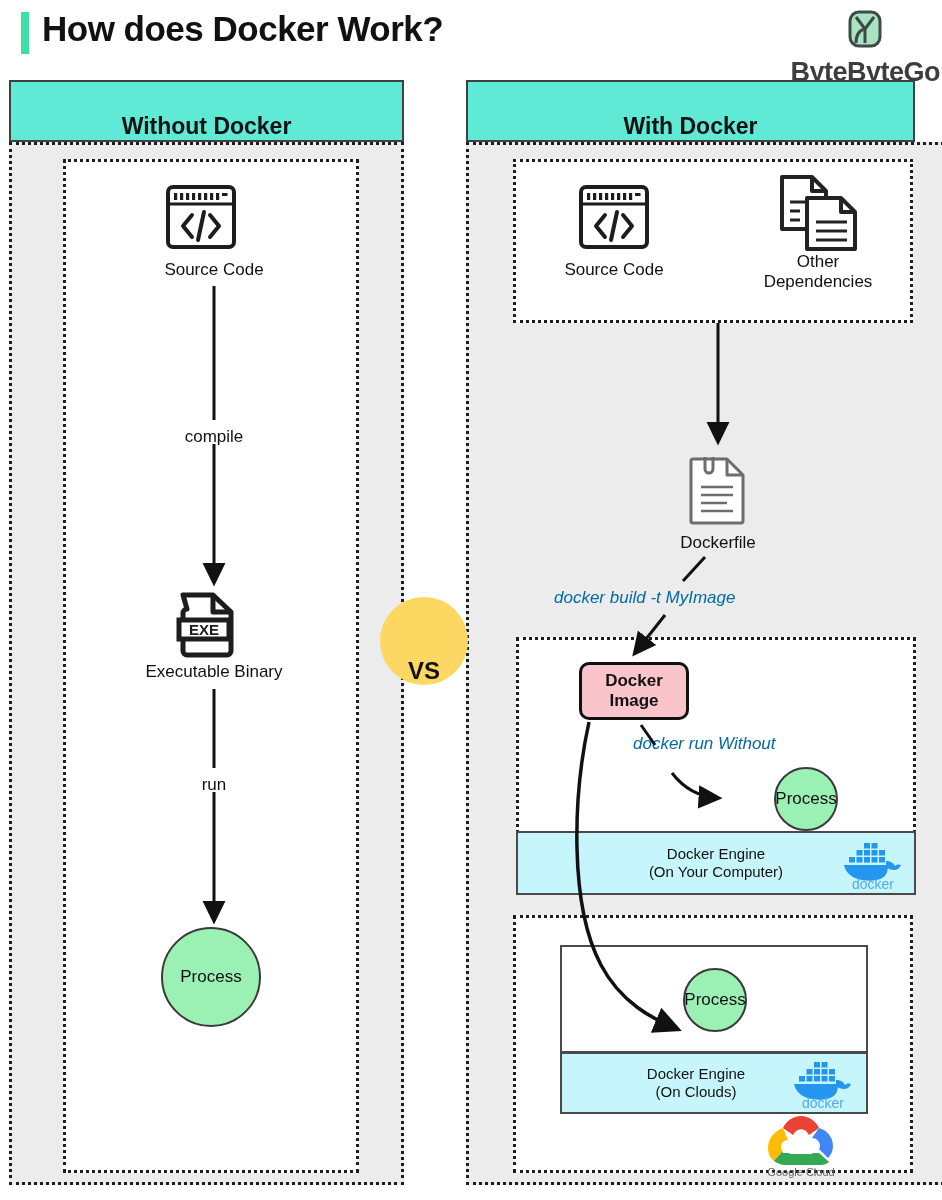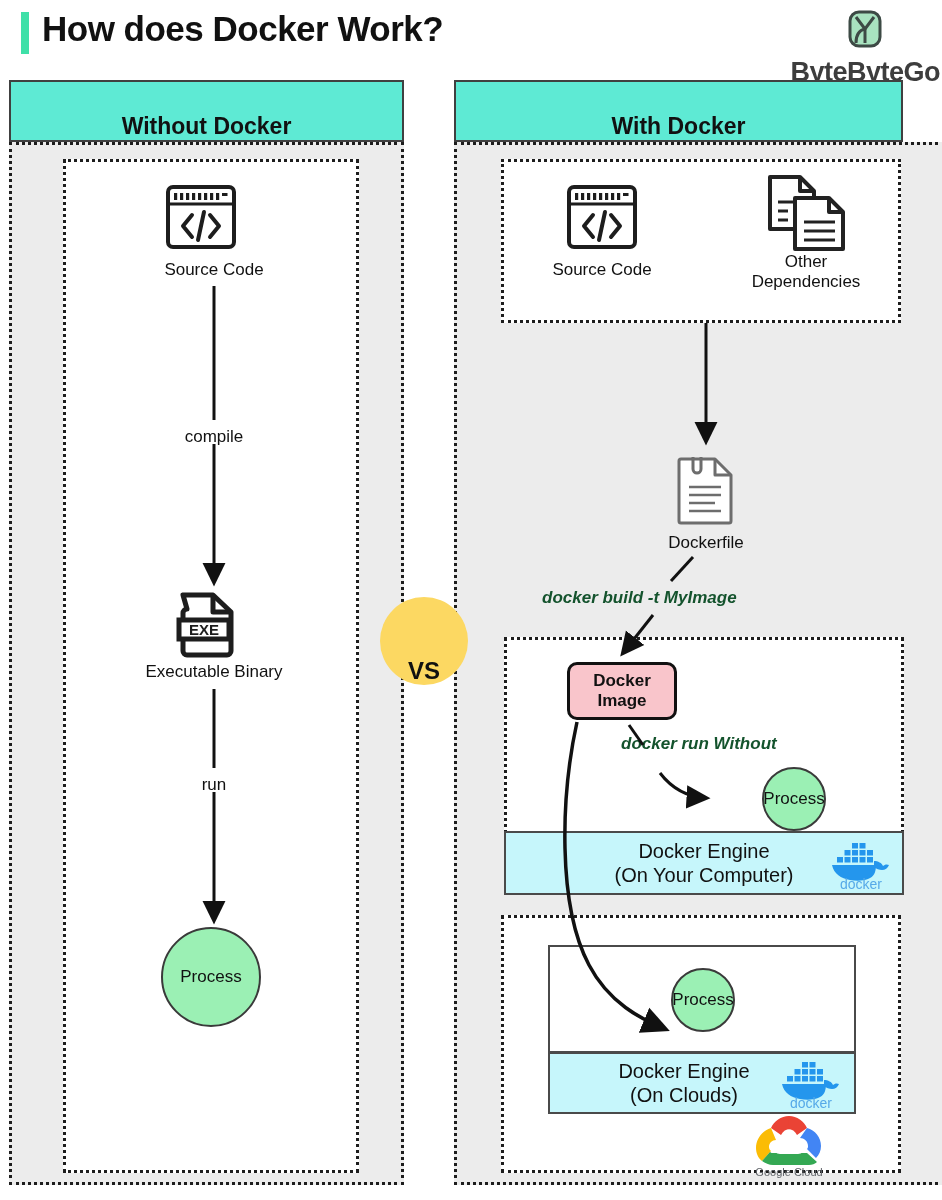--- a/index.html
+++ b/index.html
@@ -21,21 +21,21 @@
     position: absolute; left: 30px; top: 9px;
     font-size: 35px; font-weight: bold; color: #111;
     letter-spacing: -0.5px; white-space: nowrap;
   }
   .brand { position: absolute; right: 14px; top: 10px; display: flex; align-items: center; gap: 9px; flex-direction: column; }
   .brand-text { font-size: 27px; font-weight: bold; color: #3d3d3d; letter-spacing: -0.5px; }
 
   
   .col { position: absolute; top: 80px; }
   .col-left  { left: 9px;   width: 395px; }
-  .col-right { left: 454px; width: 449px; }
+  .col-right { left: 466px; width: 449px; }
 
   .col-header {
     height: 62px; background: #5eead4; border: 2px solid #404040;
     display: flex; align-items: flex-end; justify-content: center;
   }
   .col-header-label { font-size: 23px; font-weight: bold; color: #111; }
 
   .col-body {
     position: absolute; top: 62px; background: #ececec;
     border: 3px dotted #1d1d1d;
@@ -48,22 +48,22 @@
 
   .left-inner { left: 51px; top: 14px; width: 296px; height: 1014px; }
 
   .right-inner-top    { left: 44px; top: 14px;  width: 400px; height: 164px; }
   .right-inner-engine { left: 47px; top: 492px; width: 400px; height: 258px; }
   .right-inner-cloud  { left: 44px; top: 770px; width: 400px; height: 258px; }
 
   
   .lbl { position: absolute; font-size: 17px; color: #111; text-align: center; line-height: 1.18; white-space: pre; }
   .cmd {
-    position: absolute; font-size: 17px; font-weight: bold; font-style: italic;
-    color: #14532d; white-space: nowrap;
+    position: absolute; font-size: 17px; font-weight: normal; font-style: italic;
+    color: #0369a1; white-space: nowrap;
   }
 
   
   .process-circle {
     position: absolute; border-radius: 50%;
     background: #9bf0b4; border: 2px solid #3a3a3a;
     display: flex; align-items: center; justify-content: center;
     font-size: 17px; color: #111;
   }
   .vs-badge {
@@ -75,21 +75,21 @@
   .docker-image-box {
     position: absolute; width: 110px; height: 58px;
     background: #f9c5cb; border: 3px solid #111; border-radius: 10px;
     display: flex; flex-direction: column; align-items: center; justify-content: center;
     font-size: 17px; font-weight: bold; color: #111; line-height: 1.2; z-index: 4;
   }
   .engine-band {
     position: absolute; background: #c6f6fb; border: 2px solid #4a4a4a;
     display: flex; align-items: center; justify-content: center;
   }
-  .engine-text { font-size: 20px; color: #111; text-align: center; line-height: 1.2; }
+  .engine-text { font-size: 15px; color: #111; text-align: center; line-height: 1.2; }
   .solid-box { position: absolute; background: #fff; border: 2px solid #4a4a4a; }
 
   svg { display: block; overflow: visible; }
   .flow-svg { position: absolute; left: 0; top: 0; pointer-events: none; }
 </style>
 </head>
 <body>
 
 <div id="root">
 

